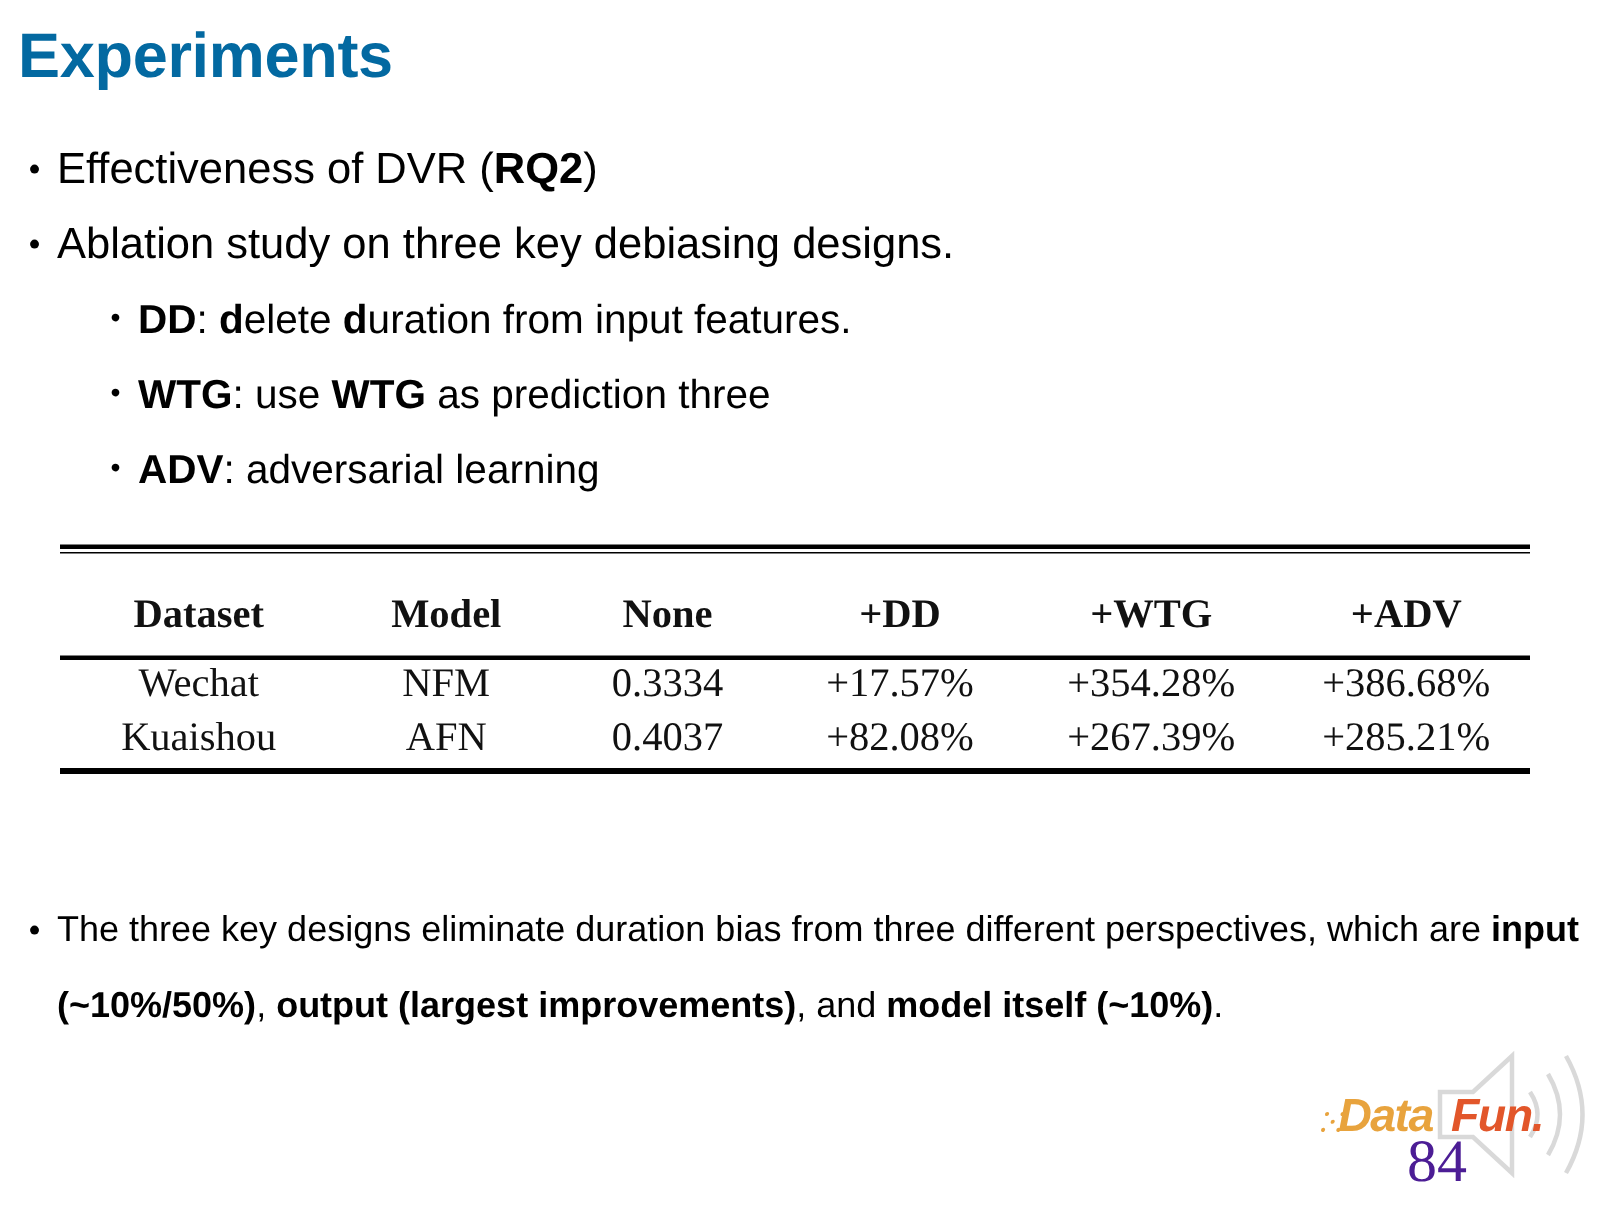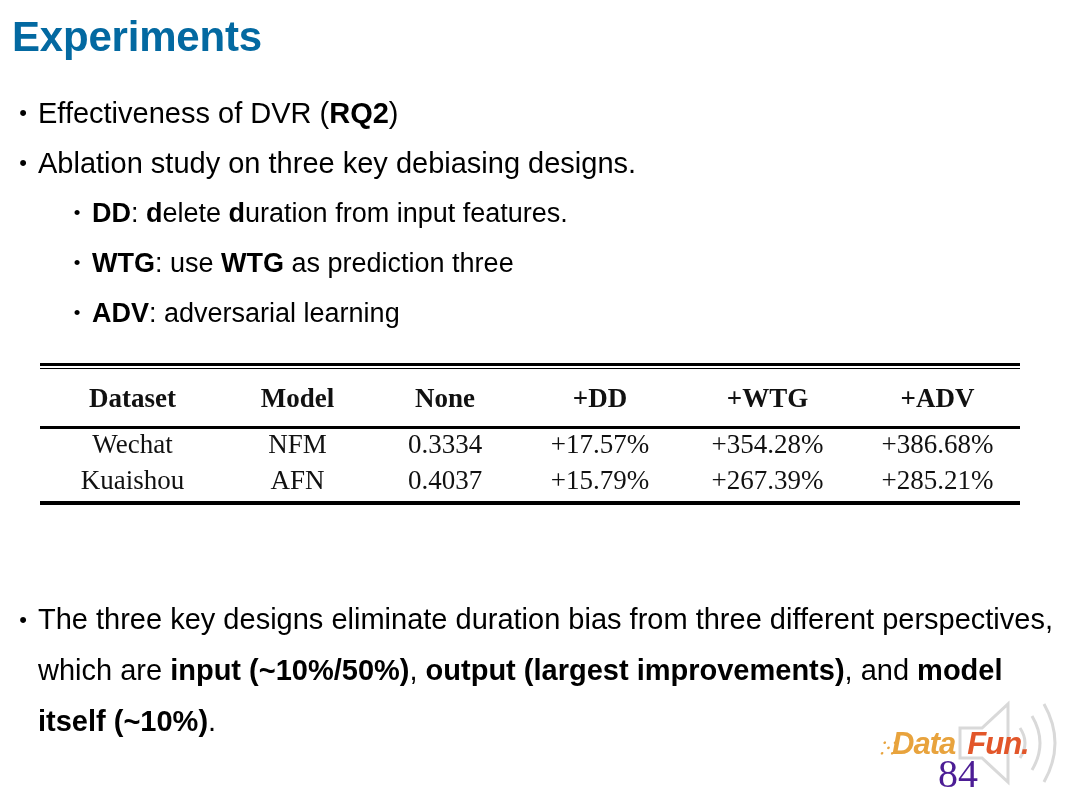--- a/index.html
+++ b/index.html
@@ -76,21 +76,21 @@
   }
   table.result-table {
     border-collapse: collapse;
     width: 980px;
     font-family: "Liberation Serif", serif;
     font-size: 27px;
     color: #111111;
   }
   table.result-table thead th {
     font-weight: bold;
-    padding: 17px 0 12px 0;
+    padding: 28px 0 12px 0;
     text-align: center;
     white-space: nowrap;
   }
   table.result-table tbody td {
     padding: 0 0 5px 0;
     text-align: center;
     white-space: nowrap;
     font-weight: normal;
     margin-top: 20px;
   }
@@ -129,21 +129,21 @@
   }
   .summary .marker {
     width: 30px;
     flex: 0 0 30px;
     text-align: center;
     font-size: 22px;
     line-height: 51px;
   }
   .summary .text {
     flex: 1 1 auto;
-    font-size: 29px;
+    font-size: 24px;
     line-height: 51px;
   }
 
   
   .watermark {
     position: absolute;
     left: 880px;
     top: 688px;
     width: 200px;
     height: 118px;
@@ -229,21 +229,21 @@
         <td class="col-model">NFM</td>
         <td class="col-none">0.3334</td>
         <td class="col-dd">+17.57%</td>
         <td class="col-wtg">+354.28%</td>
         <td class="col-adv">+386.68%</td>
       </tr>
       <tr>
         <td class="col-dataset">Kuaishou</td>
         <td class="col-model">AFN</td>
         <td class="col-none">0.4037</td>
-        <td class="col-dd">+15.79%</td>
+        <td class="col-dd">+82.08%</td>
         <td class="col-wtg">+267.39%</td>
         <td class="col-adv">+285.21%</td>
       </tr>
     </tbody>
   </table>
   <div class="rule-bot"></div>
 </div>
 
 <div class="summary">
   <span class="marker">•</span>

